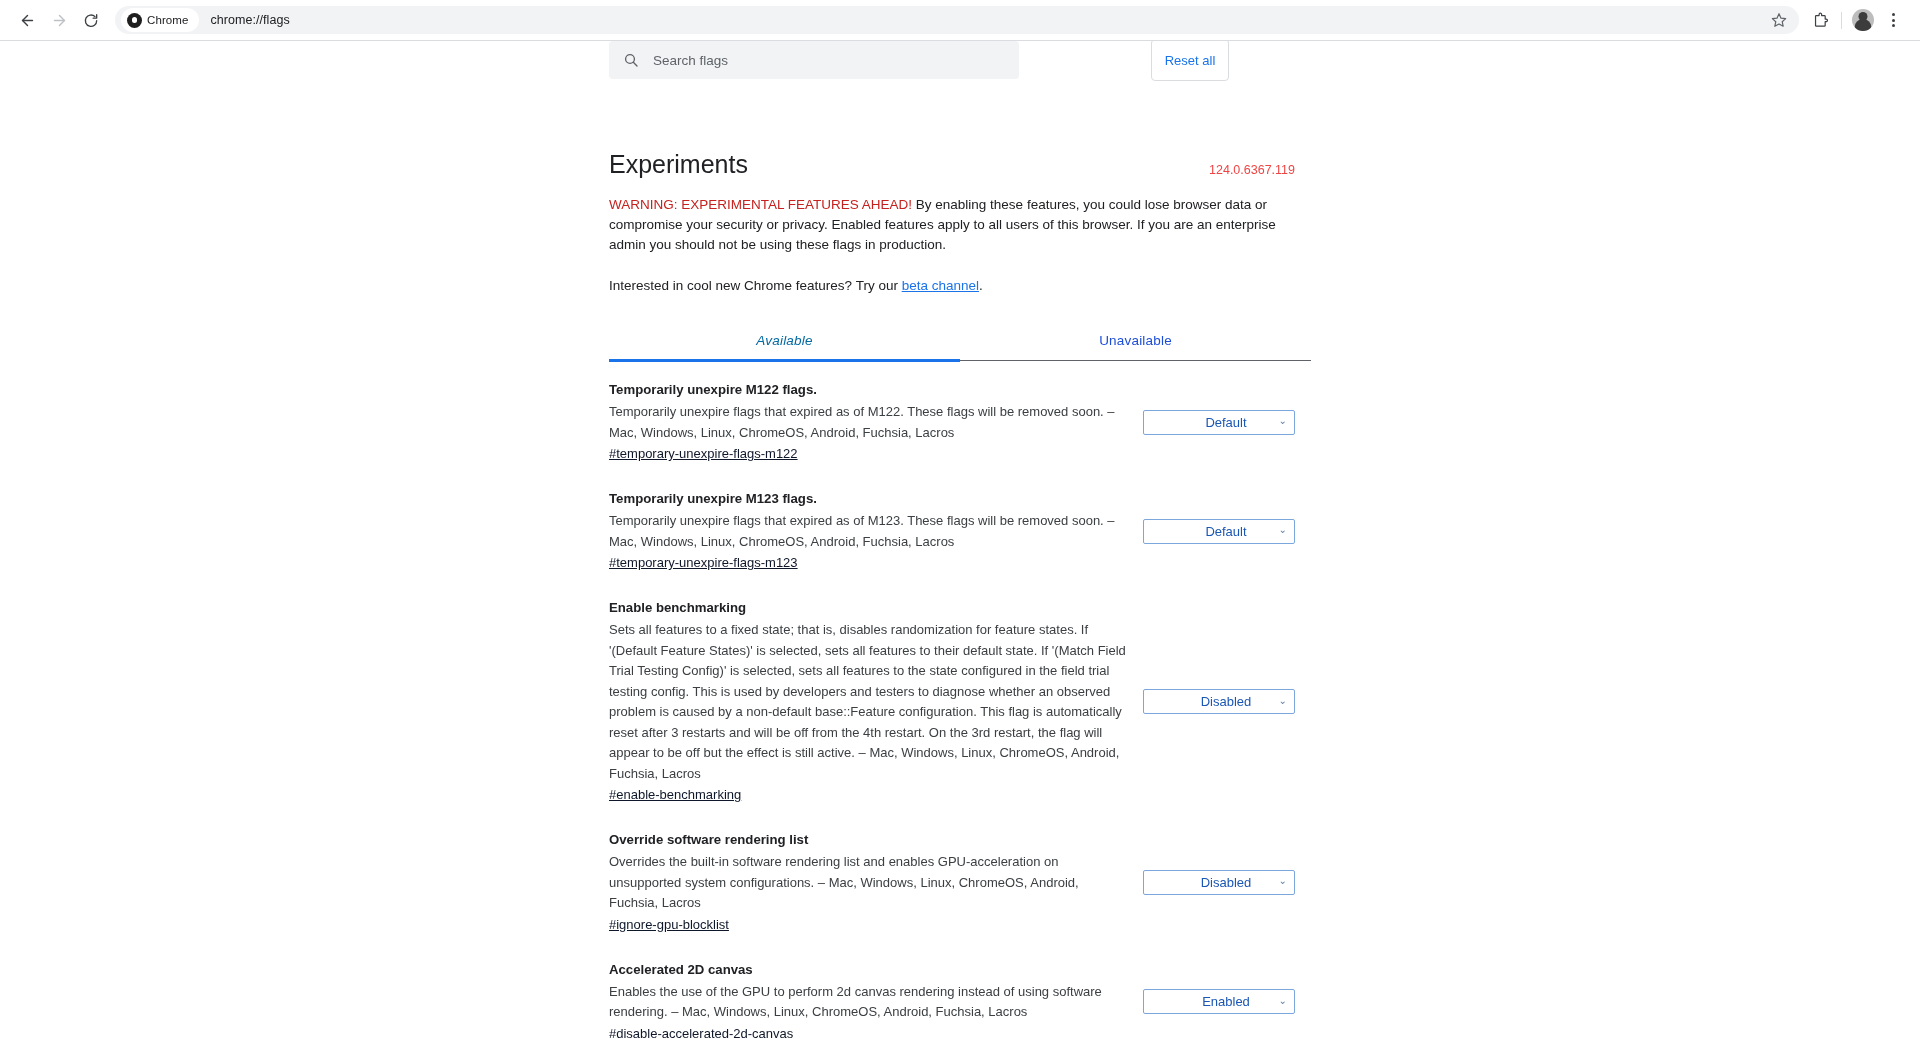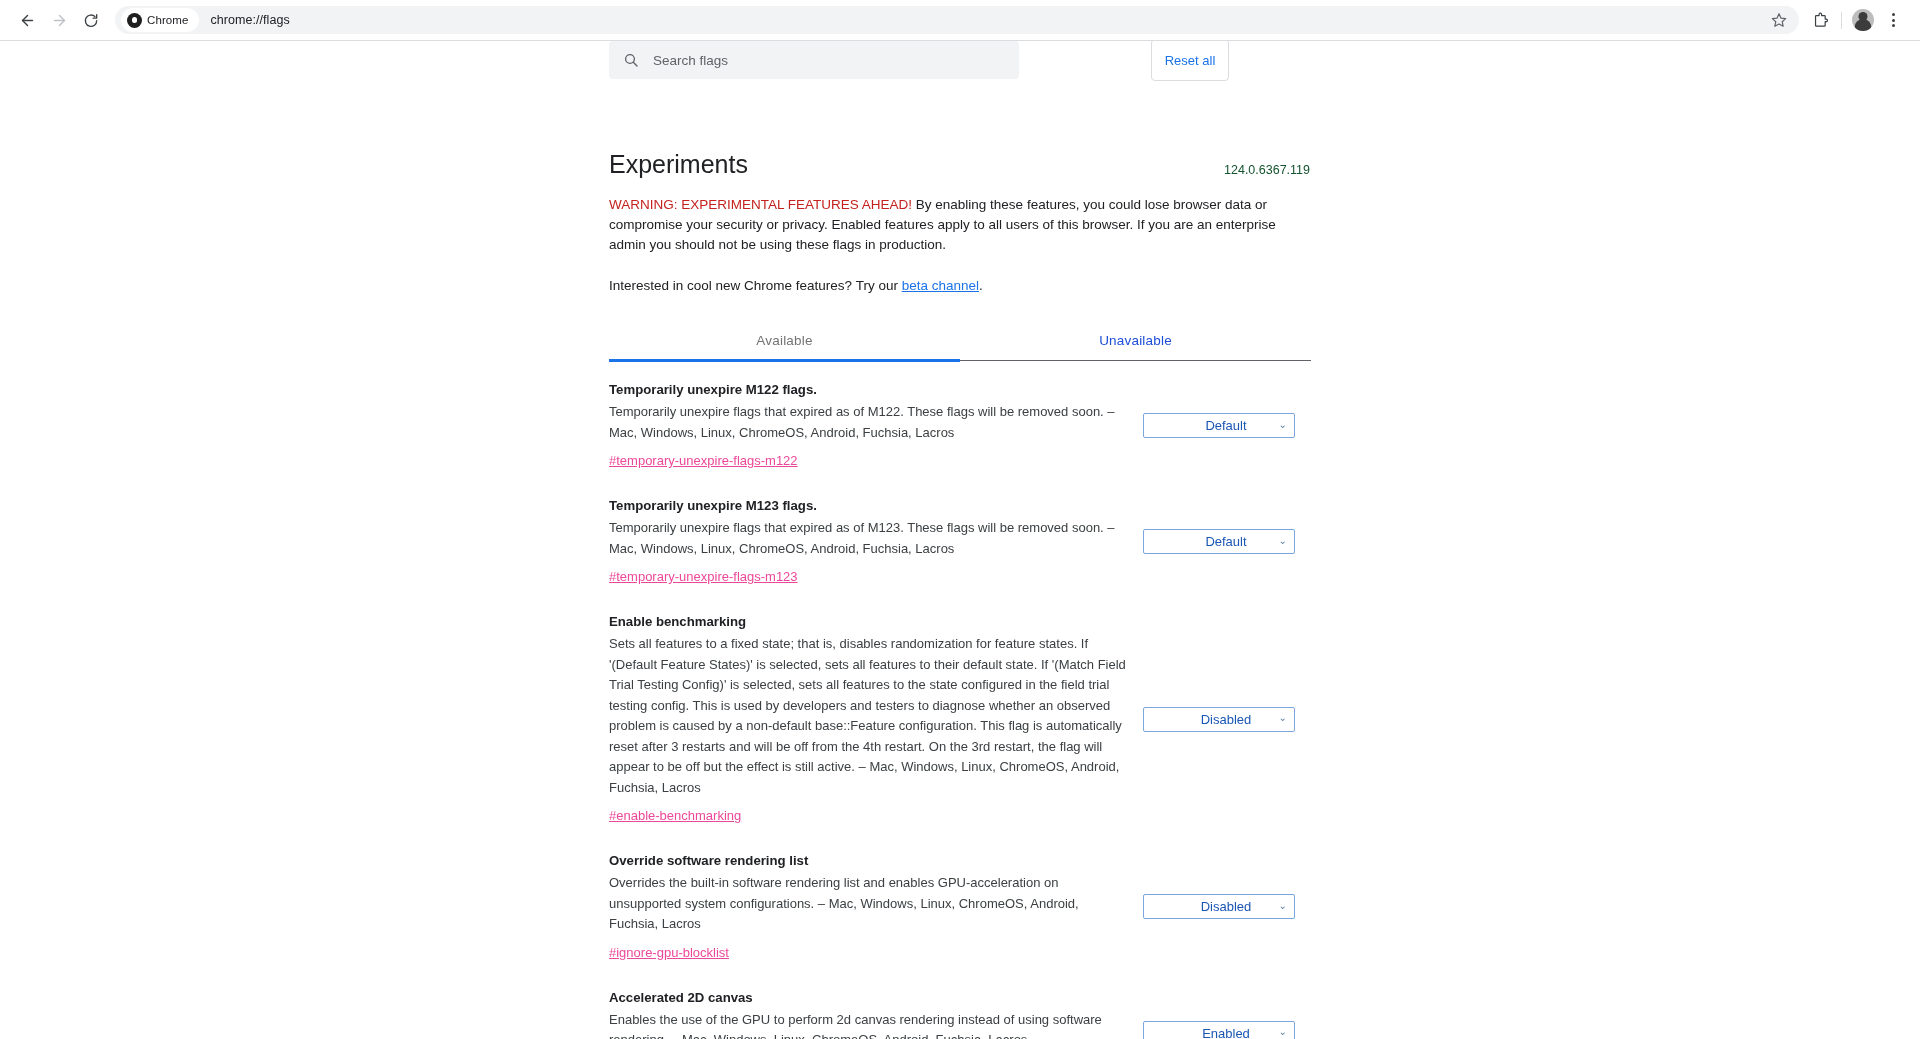--- a/index.html
+++ b/index.html
@@ -200,24 +200,24 @@
   .page-title {
     font-size: 25px;
     font-weight: 400;
     color: #202124;
     margin: 0;
     line-height: 30px;
     letter-spacing: 0;
   }
   .version {
     position: absolute;
-    right: 1px;
+    right: 16px;
     top: 14px;
     font-size: 12.5px;
-    color: #14532d;
+    color: #ef4444;
   }
 
   .warning-block {
     margin-top: 16px;
     font-size: 13.5px;
     line-height: 20px;
     color: #202124;
   }
   .warning-head { color: #c5221f; }
   .beta-line {
@@ -236,21 +236,21 @@
   }
   .tab {
     flex: 1 1 0;
     text-align: center;
     font-size: 13.5px;
     color: #1d4ed8;
     padding: 10px 0 12px;
     cursor: pointer;
     letter-spacing: 0.2px;
   }
-  .tab.active { color: #737373; }
+  .tab.active { color: #0369a1; font-style: italic; }
   .tab-underline {
     position: absolute;
     bottom: -2px;
     left: 0;
     width: 50%;
     height: 3px;
     background: #1a73e8;
   }
 
   .flag-list { padding-top: 6px; }
@@ -269,26 +269,26 @@
     line-height: 19px;
     margin-bottom: 3px;
   }
   .flag-desc {
     font-size: 13px;
     color: #3c4043;
     line-height: 20.5px;
   }
   .flag-anchor {
     font-size: 13px;
-    color: #ec4899;
+    color: #0f172a;
     line-height: 21px;
     text-decoration: underline;
     cursor: pointer;
     display: inline-block;
-    margin-top: 7px;
+    margin-top: 0;
   }
   .flag-control {
     flex: 1 1 auto;
     display: flex;
     align-items: center;
     justify-content: flex-start;
     align-self: center;
   }
   .flag-select {
     width: 152px;

